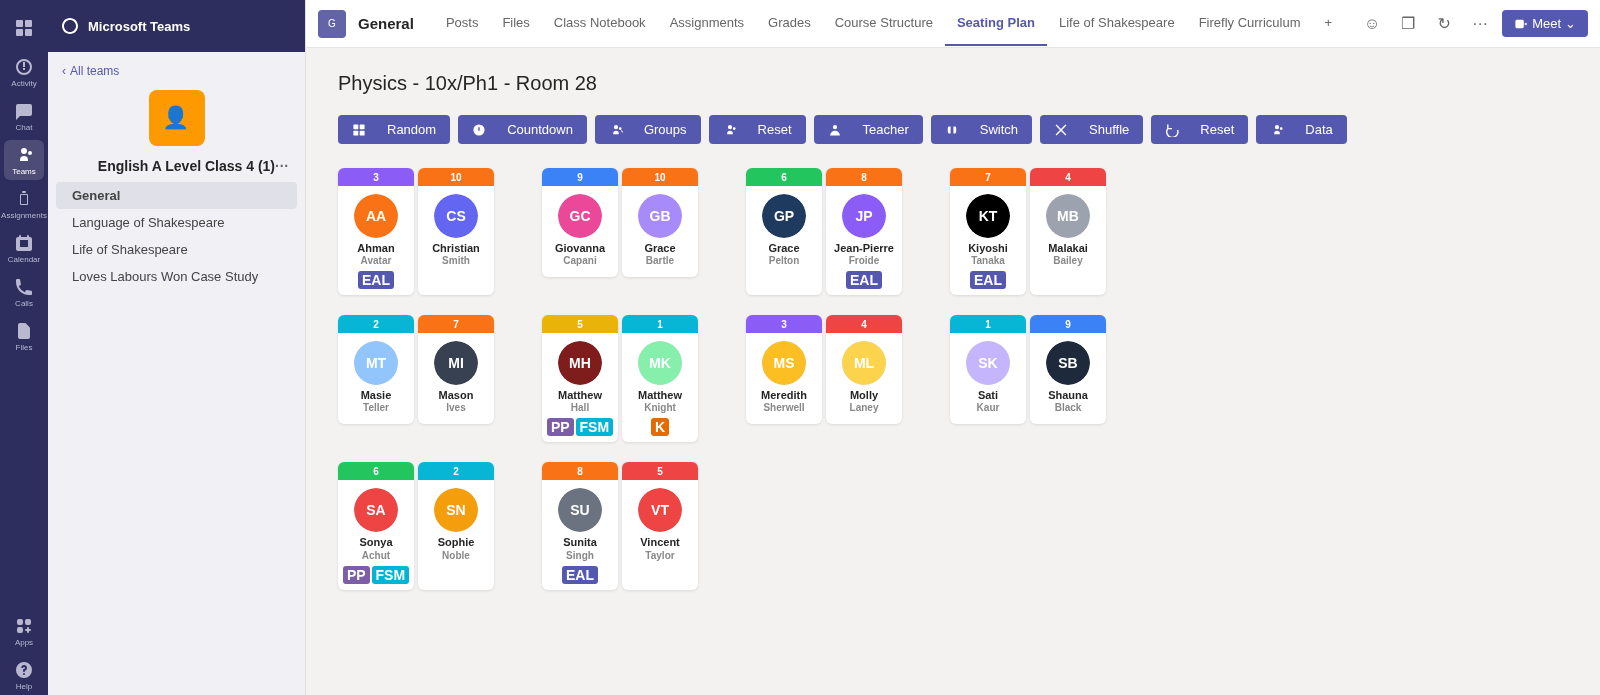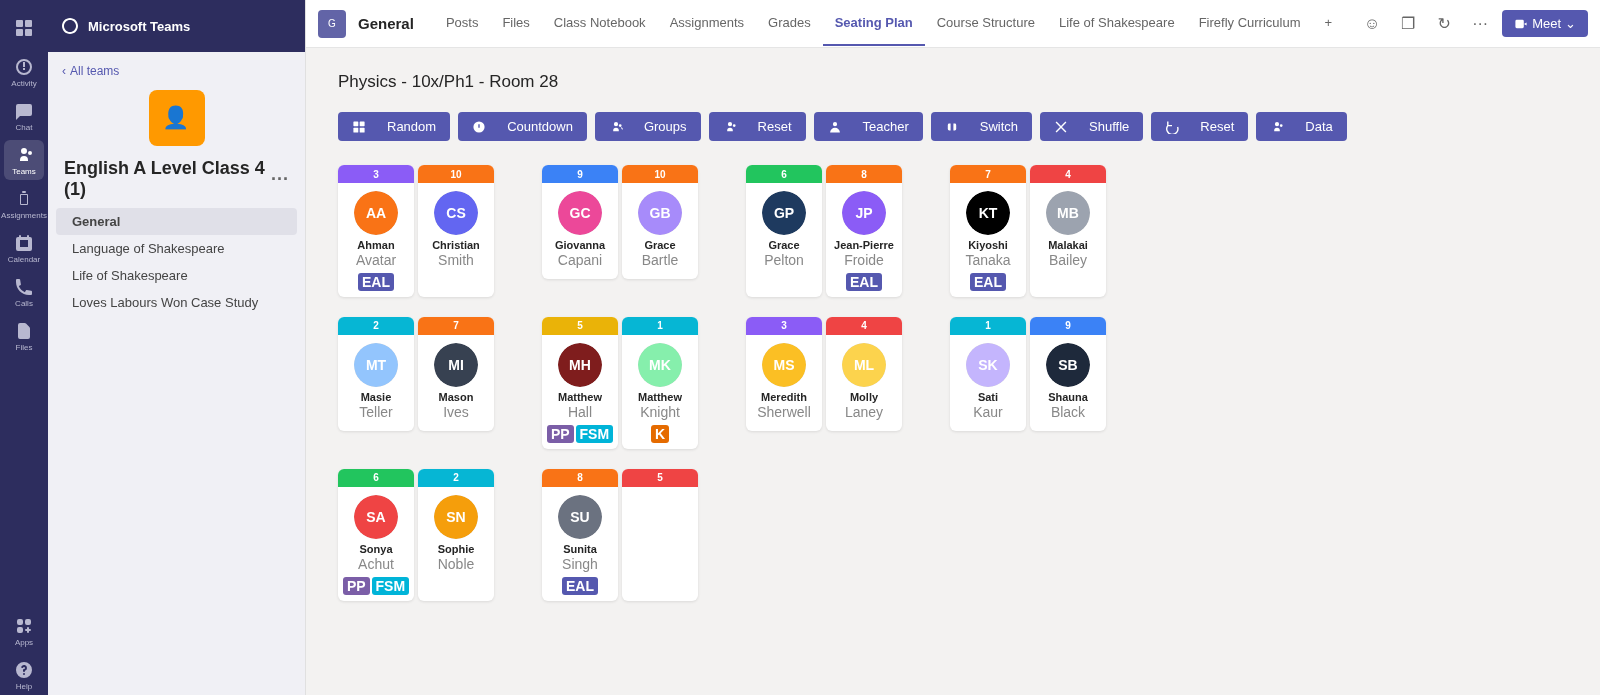--- a/index.html
+++ b/index.html
@@ -75,27 +75,27 @@
       height: 56px;
       background: #ff9900;
       border-radius: 8px;
       margin: 8px auto;
       display: flex;
       align-items: center;
       justify-content: center;
       font-size: 22px;
     }
     .team-name {
-      font-size: 18px;
+      font-size: 14px;
       font-weight: 600;
       color: #252525;
       padding: 4px 8px;
       display: flex;
       align-items: center;
-      justify-content: space-between;
+      justify-content: flex-end;
     }
     .team-name .more { color: #666; cursor: pointer; }
     .channel-list { padding: 4px 0; }
     .channel-item {
       padding: 6px 16px;
       font-size: 13px;
       color: #444;
       cursor: pointer;
       border-radius: 4px;
     }
@@ -165,21 +165,21 @@
       cursor: pointer;
     }
 
     
     .content-area {
       flex: 1;
       overflow-y: auto;
       padding: 24px 32px;
     }
     .page-title {
-      font-size: 17px;
+      font-size: 20px;
       font-weight: 300;
       color: #252525;
       margin-bottom: 20px;
     }
 
     
     .seating-toolbar {
       display: flex;
       gap: 8px;
       margin-bottom: 24px;
@@ -254,23 +254,24 @@
       display: flex; align-items: center; justify-content: center;
       font-size: 14px; font-weight: 600; color: white;
     }
     .student-first {
       font-size: 11px;
       font-weight: 600;
       color: #252525;
       line-height: 1.2;
     }
     .student-last {
-      font-size: 14px;
+      font-size: 10px;
       color: #888;
       line-height: 1.2;
+      font-weight: bold;
     }
     .student-tags {
       display: flex;
       gap: 2px;
       justify-content: center;
       margin-top: 4px;
       flex-wrap: wrap;
     }
     .tag {
       padding: 1px 4px;
@@ -384,22 +385,22 @@
 
   <div class="top-bar">
     <div class="channel-avatar">G</div>
     <span class="channel-title">General</span>
     <div class="nav-tabs">
       <div class="nav-tab">Posts</div>
       <div class="nav-tab">Files</div>
       <div class="nav-tab">Class Notebook</div>
       <div class="nav-tab">Assignments</div>
       <div class="nav-tab">Grades</div>
+      <div class="nav-tab">Course Structure</div>
       <div class="nav-tab active">Seating Plan</div>
-      <div class="nav-tab">Course Structure</div>
       <div class="nav-tab">Life of Shakespeare</div>
       <div class="nav-tab">Firefly Curriculum</div>
       <div class="nav-tab">+</div>
     </div>
     <div class="top-bar-actions">
       <div class="icon-btn">☺</div>
       <div class="icon-btn">❐</div>
       <div class="icon-btn">↻</div>
       <div class="icon-btn">···</div>
       <div class="meet-btn">
@@ -733,18 +734,26 @@
                 </div>
               <div class="student-first">Sunita</div>
               <div class="student-last">Singh</div>
               <div class="student-tags">
                 <span class="tag tag-eal">EAL</span>
               </div>
             </div>
           </div>
           <div class="student-card">
             <div class="card-number" style="background:#ef4444">5</div>
+            <div class="card-body">
+              <div class="student-avatar">
+                  <div class="avatar-circle" style="background:#ef4444">VT</div>
+                </div>
+              <div class="student-first">Vincent</div>
+              <div class="student-last">Taylor</div>
+              <div class="student-tags"></div>
+            </div>
           </div>
         </div>
       </div>
     </div>
   </div>
 </div>
 
 </body></html>

